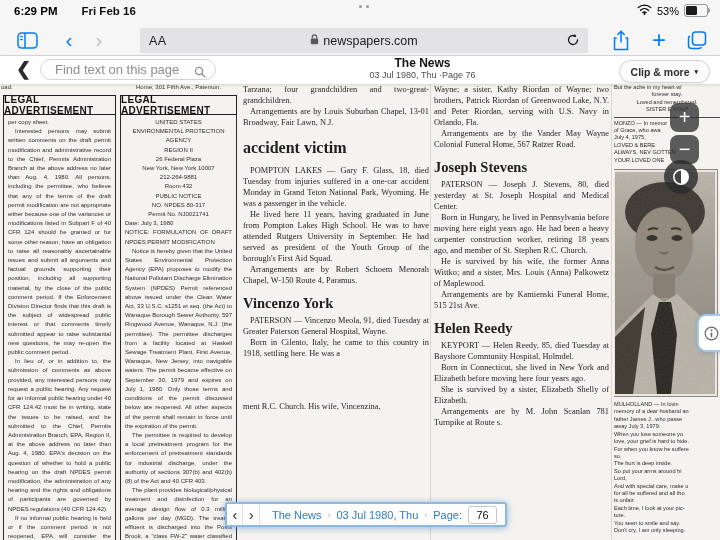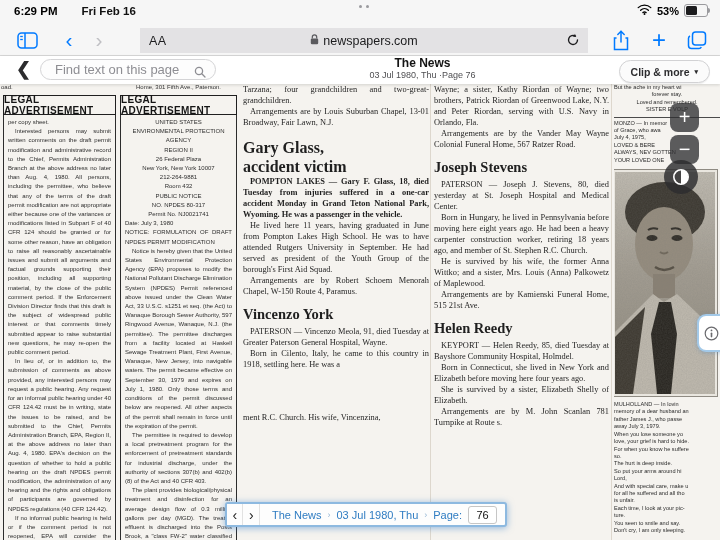--- a/index.html
+++ b/index.html
@@ -10,21 +10,21 @@
   .chrome{position:absolute;top:0;left:0;width:720px;height:56px;background:#f6f6f6;
           border-bottom:1px solid #d8d8d8;box-sizing:border-box;}
   .status-bar{position:absolute;top:0;left:0;right:0;height:24px;display:flex;align-items:center;
               font-size:11.5px;color:#000;}
   .status-left{position:absolute;left:14px;top:5px;display:flex;gap:24px;}
   .status-time{font-weight:700;}
   .status-date{font-weight:600;color:#111;}
   .mt-dots{position:absolute;left:359px;top:5px;display:flex;gap:4px;}
   .mt-dots i{width:3px;height:3px;border-radius:50%;background:#9a9a9e;display:block;}
   .status-right{position:absolute;right:12px;top:4px;display:flex;align-items:center;gap:5px;}
-  .batt-pct{font-size:11px;font-weight:700;}
+  .batt-pct{font-size:11px;font-weight:400;}
   .battery{position:relative;width:22px;height:11px;border:1px solid #9a9a9e;border-radius:3px;}
   .battery .fill{position:absolute;left:1px;top:1px;bottom:1px;width:50%;background:#1c1c1e;border-radius:1.5px;}
   .battery .nub{position:absolute;right:-3px;top:3px;width:2px;height:5px;background:#9a9a9e;border-radius:0 2px 2px 0;}
 
   .toolbar{position:absolute;top:24px;left:0;right:0;height:32px;}
   .tb-icon{position:absolute;top:3px;width:26px;height:26px;display:flex;align-items:center;justify-content:center;cursor:pointer;}
   .chev{font-size:21px;line-height:26px;font-weight:400;}
   .chev.blue{color:#007AFF;}
   .chev.gray{color:#bfbfc3;}
   .url-pill{position:absolute;left:140px;top:4px;width:448px;height:25px;background:#e3e2e4;border-radius:0;
@@ -64,21 +64,21 @@
   .obit-col{position:absolute;overflow:hidden;font-family:"Liberation Serif",serif;
             font-size:8.4px;line-height:11px;color:#1f1f1f;}
   .memo-col{position:absolute;overflow:hidden;font-size:5.6px;line-height:7.4px;color:#2b2b2b;}
   .np-p{text-indent:7px;text-align:justify;}
   .np-f{text-align:justify;}
   .np-c{text-align:center;}
   .np-h{font-family:"Liberation Serif",serif;font-weight:700;font-size:14.5px;line-height:16px;
         text-align:left;margin:9px 0 4px;}
   .np-hl{font-family:"Liberation Serif",serif;font-weight:700;font-size:16px;line-height:19px;text-align:left;}
   .np-f + .np-hl,.np-p + .np-hl{margin-top:10px;}
-  .np-hl + .np-p{margin-top:0;font-weight:bold;}
+  .np-hl + .np-p{margin-top:8px;}
   .np-m{text-align:left;}
   .np-mc{text-align:center;}
   .np-rule{border-top:1px solid #4a4a4a;margin:3px 0 2px;}
   .np-gap{height:42px;}
   .col-rule{position:absolute;top:0;bottom:0;width:1px;background:#ddd7cd;}
   .photo-frame{margin:5px 0 4px -2px;width:106px;background:#e9e6df;border:1px solid #8f8b83;
                box-sizing:border-box;padding:2px;}
   .photo-frame svg{display:block;}
 
   
@@ -247,21 +247,20 @@
         <div class="np-p">The permittee is required to develop a local pretreatment program for the enforcement of pretreatment standards for industrial discharge, under the authority of sections 307(b) and 402(b)(8) of the Act and 40 CFR 403.</div>
         <div class="np-p">The plant provides biological/physical treatment and disinfection for an average design flow of 0.3 million gallons per day (MGD). The treated effluent is discharged into the Posts Brook, a "class FW-2" water classified by the New Jersey Department of Environmental Protection.</div>
       </div>
 
     <div class="col-rule" style="left:430px;"></div>
     <div class="col-rule" style="left:611px;"></div>
 
     <div class="obit-col" style="left:243px;top:0;width:186px;height:456px;">
         <div class="np-f">Tarzana; four grandchildren and two-great-grandchildren.</div>
         <div class="np-p">Arrangements are by Louis Suburban Chapel, 13-01 Broadway, Fair Lawn, N.J.</div>
-        <div class="np-hl">Gary Glass,</div>
         <div class="np-hl">accident victim</div>
         <div class="np-p">POMPTON LAKES — Gary F. Glass, 18, died Tuesday from injuries suffered in a one-car accident Monday in Grand Teton National Park, Wyoming. He was a passenger in the vehicle.</div>
         <div class="np-p">He lived here 11 years, having graduated in June from Pompton Lakes High School. He was to have attended Rutgers University in September. He had served as president of the Youth Group of the borough's First Aid Squad.</div>
         <div class="np-p">Arrangements are by Robert Schoem Menorah Chapel, W-150 Route 4, Paramus.</div>
         <div class="np-h">Vincenzo York</div>
         <div class="np-p">PATERSON — Vincenzo Meola, 91, died Tuesday at Greater Paterson General Hospital, Wayne.</div>
         <div class="np-p">Born in Cilento, Italy, he came to this country in 1918, settling here. He was a</div>
         <div class="np-gap"></div>
         <div class="np-f">ment R.C. Church. His wife, Vincenzina,</div>
       </div>

